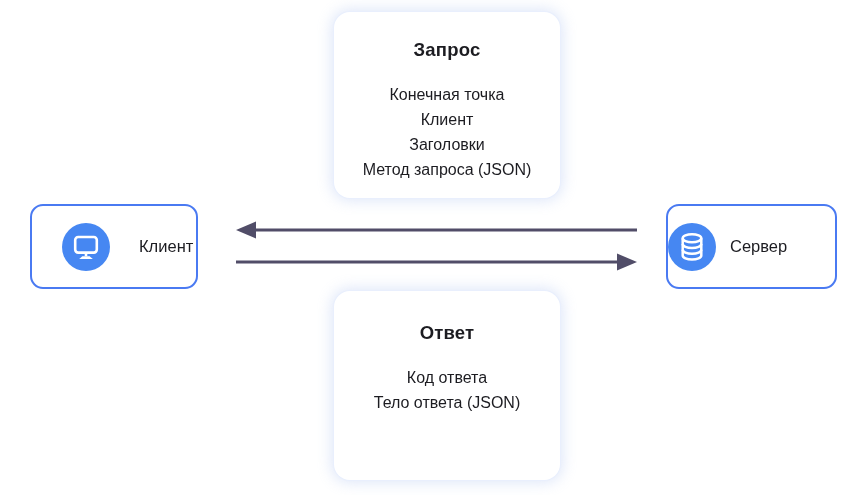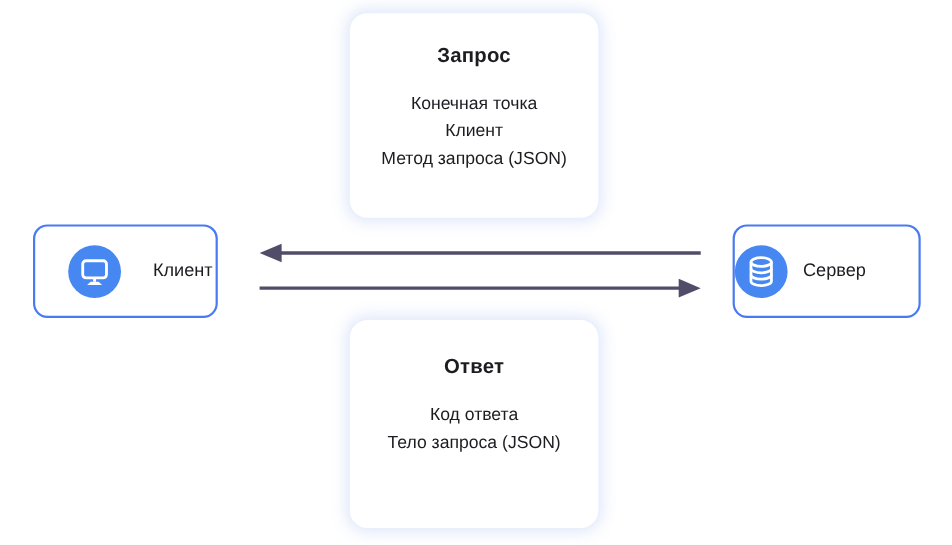--- a/index.html
+++ b/index.html
@@ -18,21 +18,21 @@
   .canvas{
     position:relative;
     width:865px;
     height:495px;
     background:#ffffff;
     overflow:hidden;
   }
   
   .card{
     position:absolute;
-    left:318px;
+    left:334px;
     width:226px;
     background:#ffffff;
     border-radius:16px;
     box-shadow:0 0 0 1px #e9effd, 0 0 14px 3px rgba(150,175,235,0.30);
     text-align:center;
   }
   .card-request{top:12px;height:186px;}
   .card-response{top:291px;height:189px;}
   .card-title{
     font-size:18.5px;
@@ -102,29 +102,30 @@
       <line x1="236" y1="262" x2="619" y2="262"></line>
       <polygon points="637,262 617,253.5 617,270.5"></polygon>
     </g>
   </svg>
 
   <div class="card card-request">
     <div class="card-title">Запрос</div>
     <div class="card-items">
       <div class="card-item">Конечная точка</div>
       <div class="card-item">Клиент</div>
+      <div class="card-item">Заголовки</div>
       <div class="card-item">Метод запроса (JSON)</div>
     </div>
   </div>
 
   <div class="card card-response">
     <div class="card-title">Ответ</div>
     <div class="card-items">
       <div class="card-item">Код ответа</div>
-      <div class="card-item">Тело запроса (JSON)</div>
+      <div class="card-item">Тело ответа (JSON)</div>
     </div>
   </div>
 
   <div class="node node-client">
     <span class="icon-circle">
       <svg width="48" height="48" viewBox="0 0 48 48">
         <rect x="13.2" y="14" width="21.6" height="15.6" rx="3" fill="none" stroke="#ffffff" stroke-width="2.6"></rect>
         <path d="M24 29.6 v3.6" fill="none" stroke="#ffffff" stroke-width="2.6"></path>
         <path d="M17.2 36 l3.2-2.8 h7.2 l3.2 2.8 z" fill="#ffffff"></path>
       </svg>

